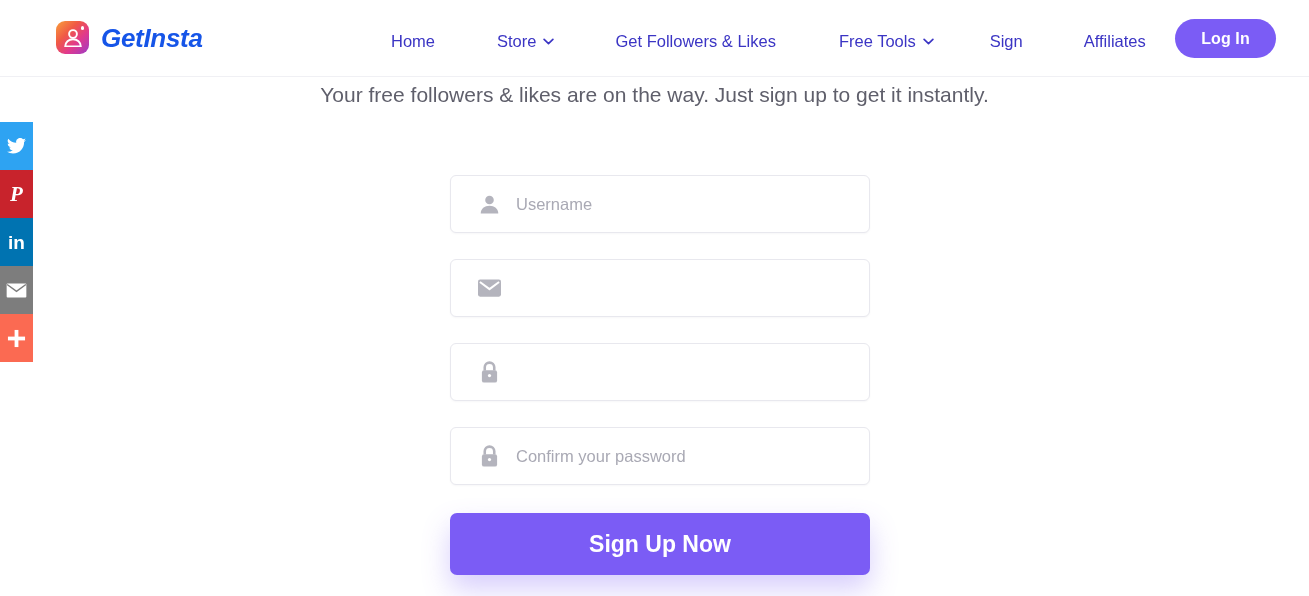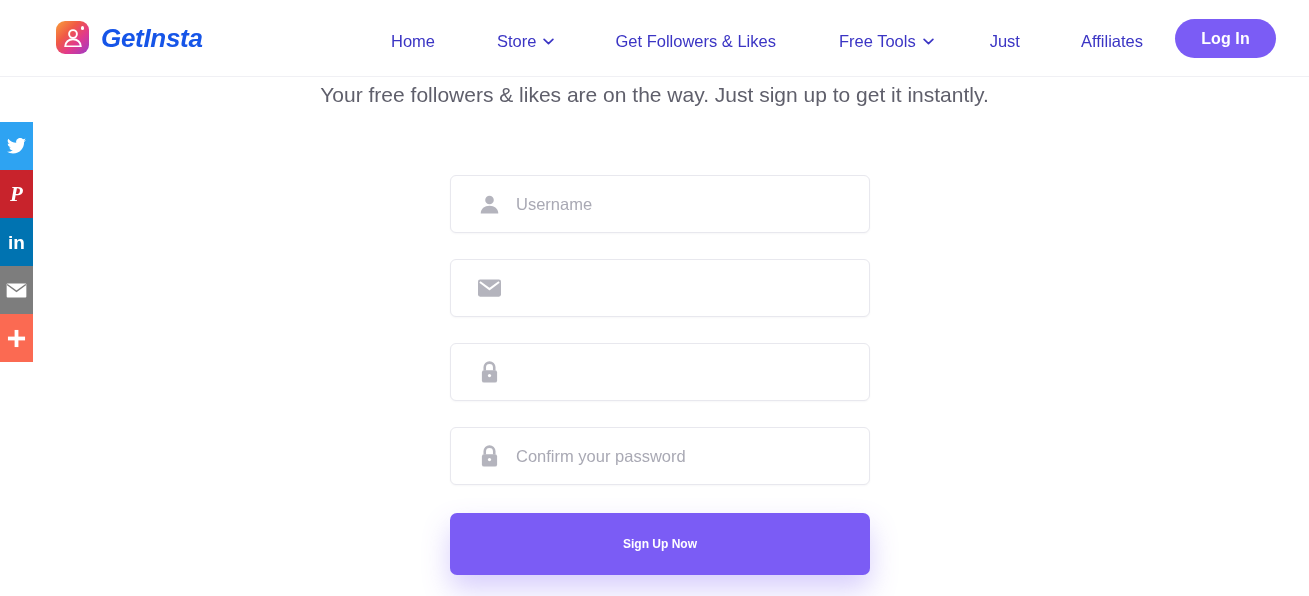--- a/index.html
+++ b/index.html
@@ -124,21 +124,21 @@
     font-size: 16.5px; color: #000000;
     font-family: "Liberation Sans", sans-serif;
     padding: 0 16px 0 11px; height: 100%;
   }
   .field input::placeholder { color: #a9a9b4; }
 
   .signup-btn {
     width: 420px; height: 62px;
     border: none; border-radius: 7px;
     background: #7b5cf5; color: #ffffff;
-    font-size: 12px; font-weight: 700;
+    font-size: 23px; font-weight: 700;
     font-family: "Liberation Sans", sans-serif;
     cursor: pointer;
     box-shadow: 0 14px 28px rgba(123,92,245,0.30);
     margin-top: 2px;
   }
 </style>
 </head>
 <body>
 
 <div class="header">
@@ -176,21 +176,21 @@
 
     <div class="nav-item">
       <span>Free Tools</span>
       <svg class="chev" viewBox="0 0 12 8">
         <path d="M1 1.6 L6 6.4 L11 1.6" fill="none" stroke="#3b35c4" stroke-width="1.9" stroke-linecap="round" stroke-linejoin="round"></path>
       </svg>
     </div>
     <span class="nav-gap-4"></span>
 
     <div class="nav-item">
-      <span>Just</span>
+      <span>Sign</span>
     </div>
     <span class="nav-gap-5"></span>
 
     <div class="nav-item">
       <span>Affiliates</span>
     </div>
 
   </div>
 
   <button class="login-btn">Log In</button>

